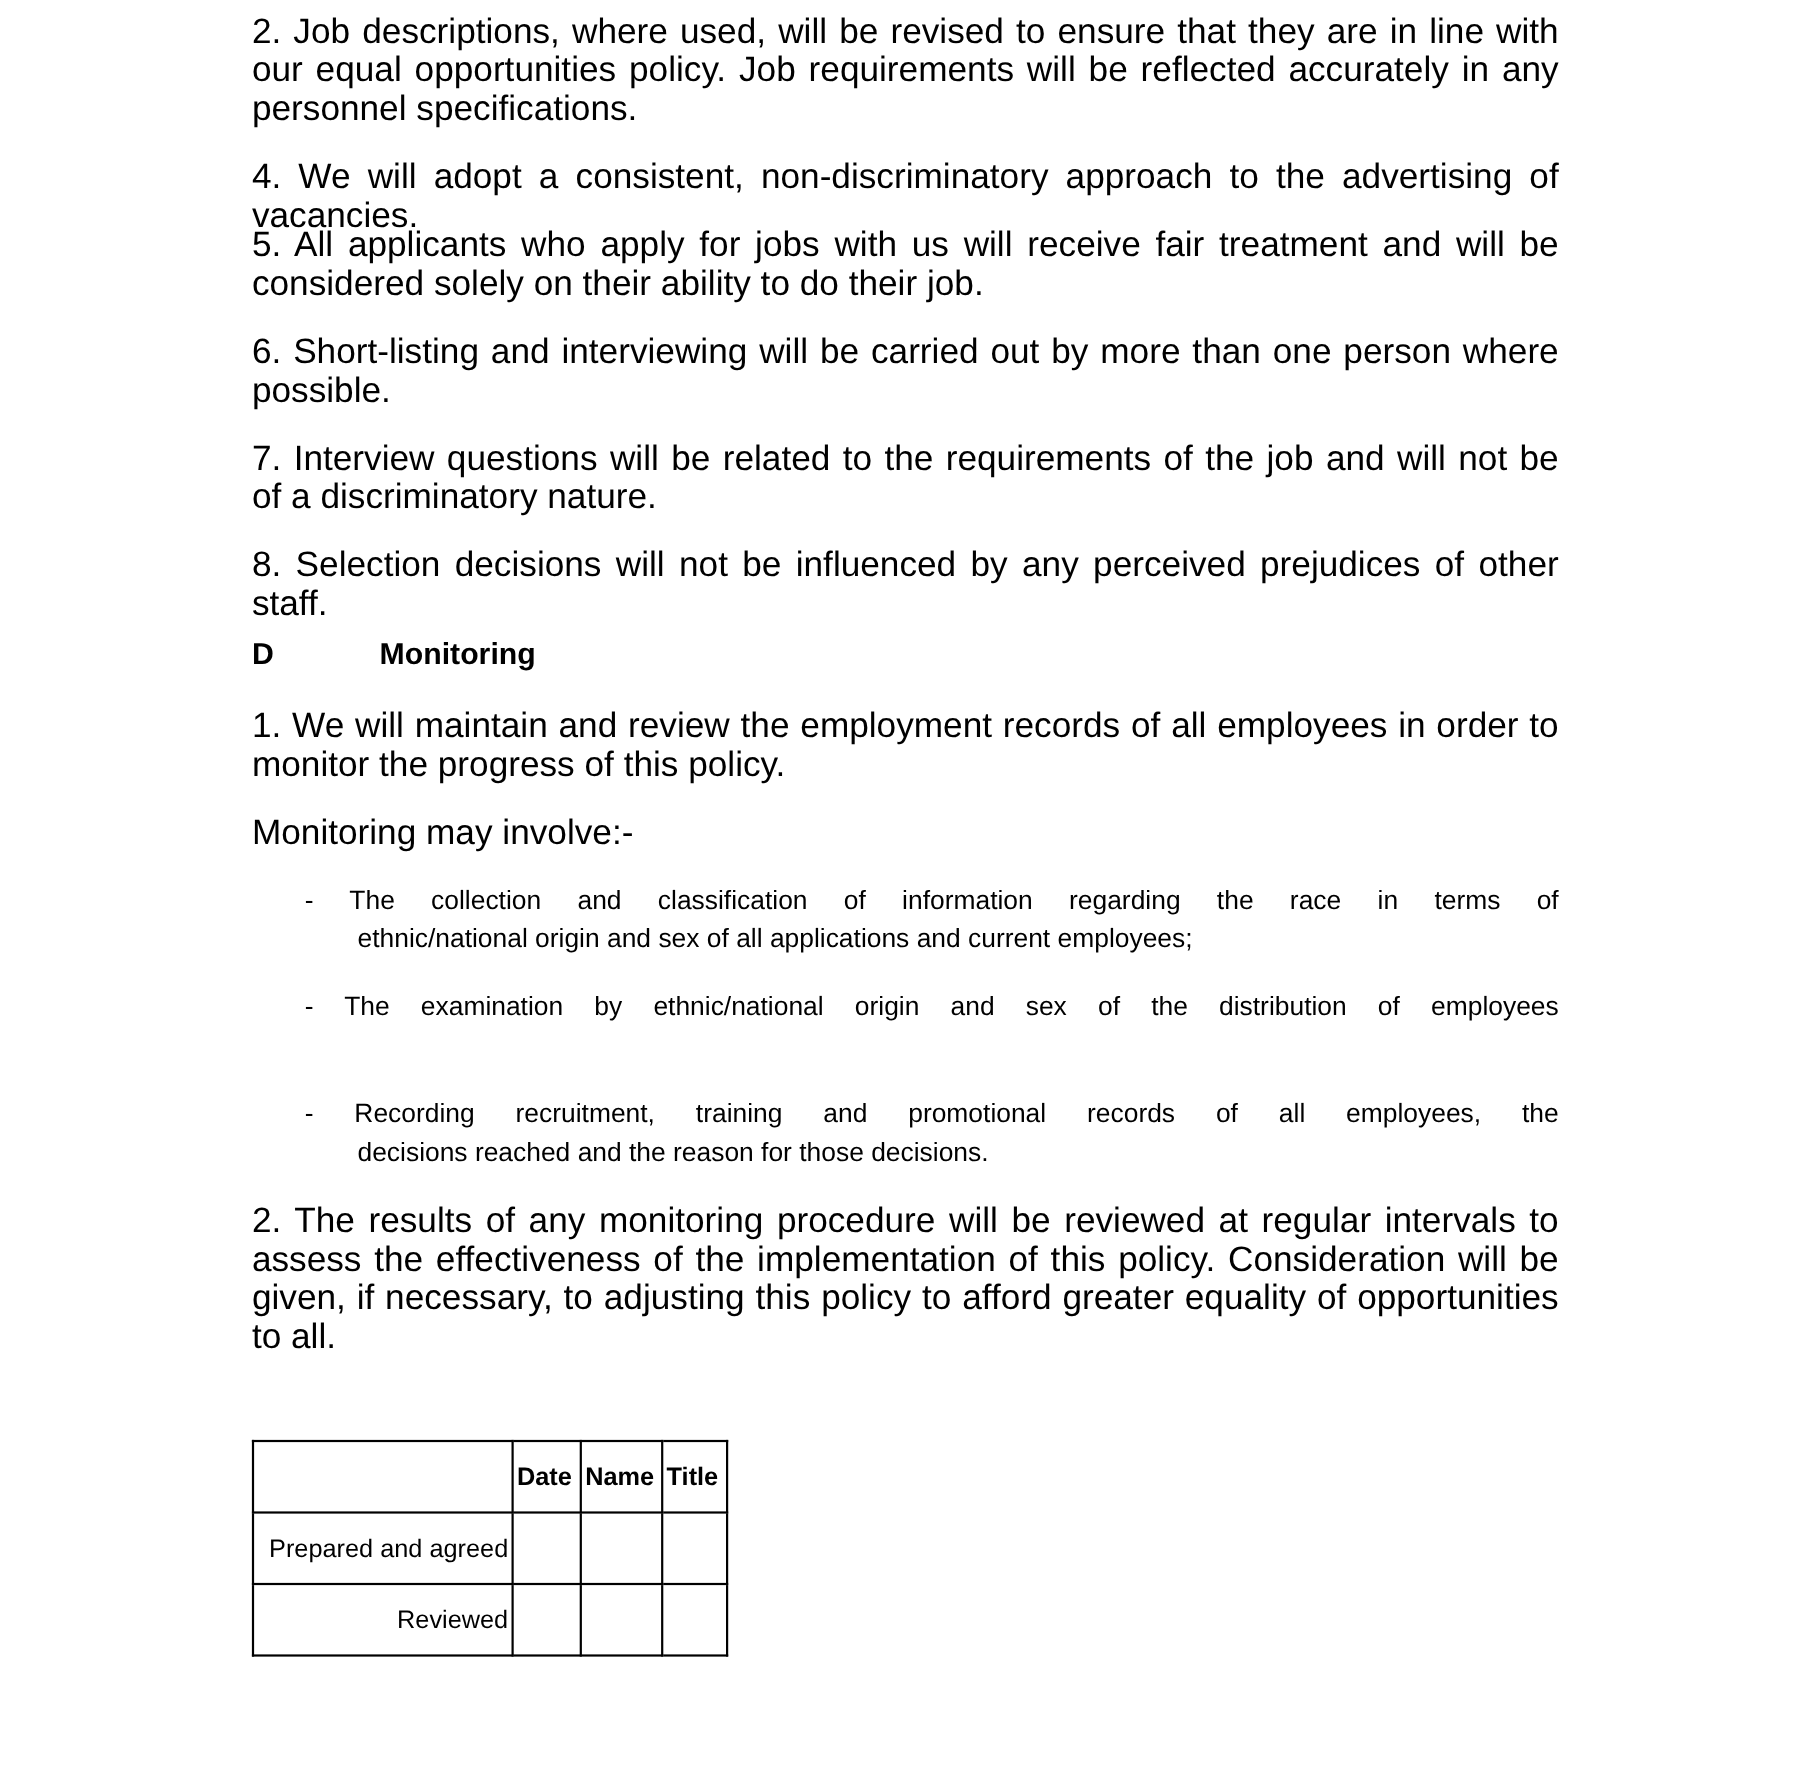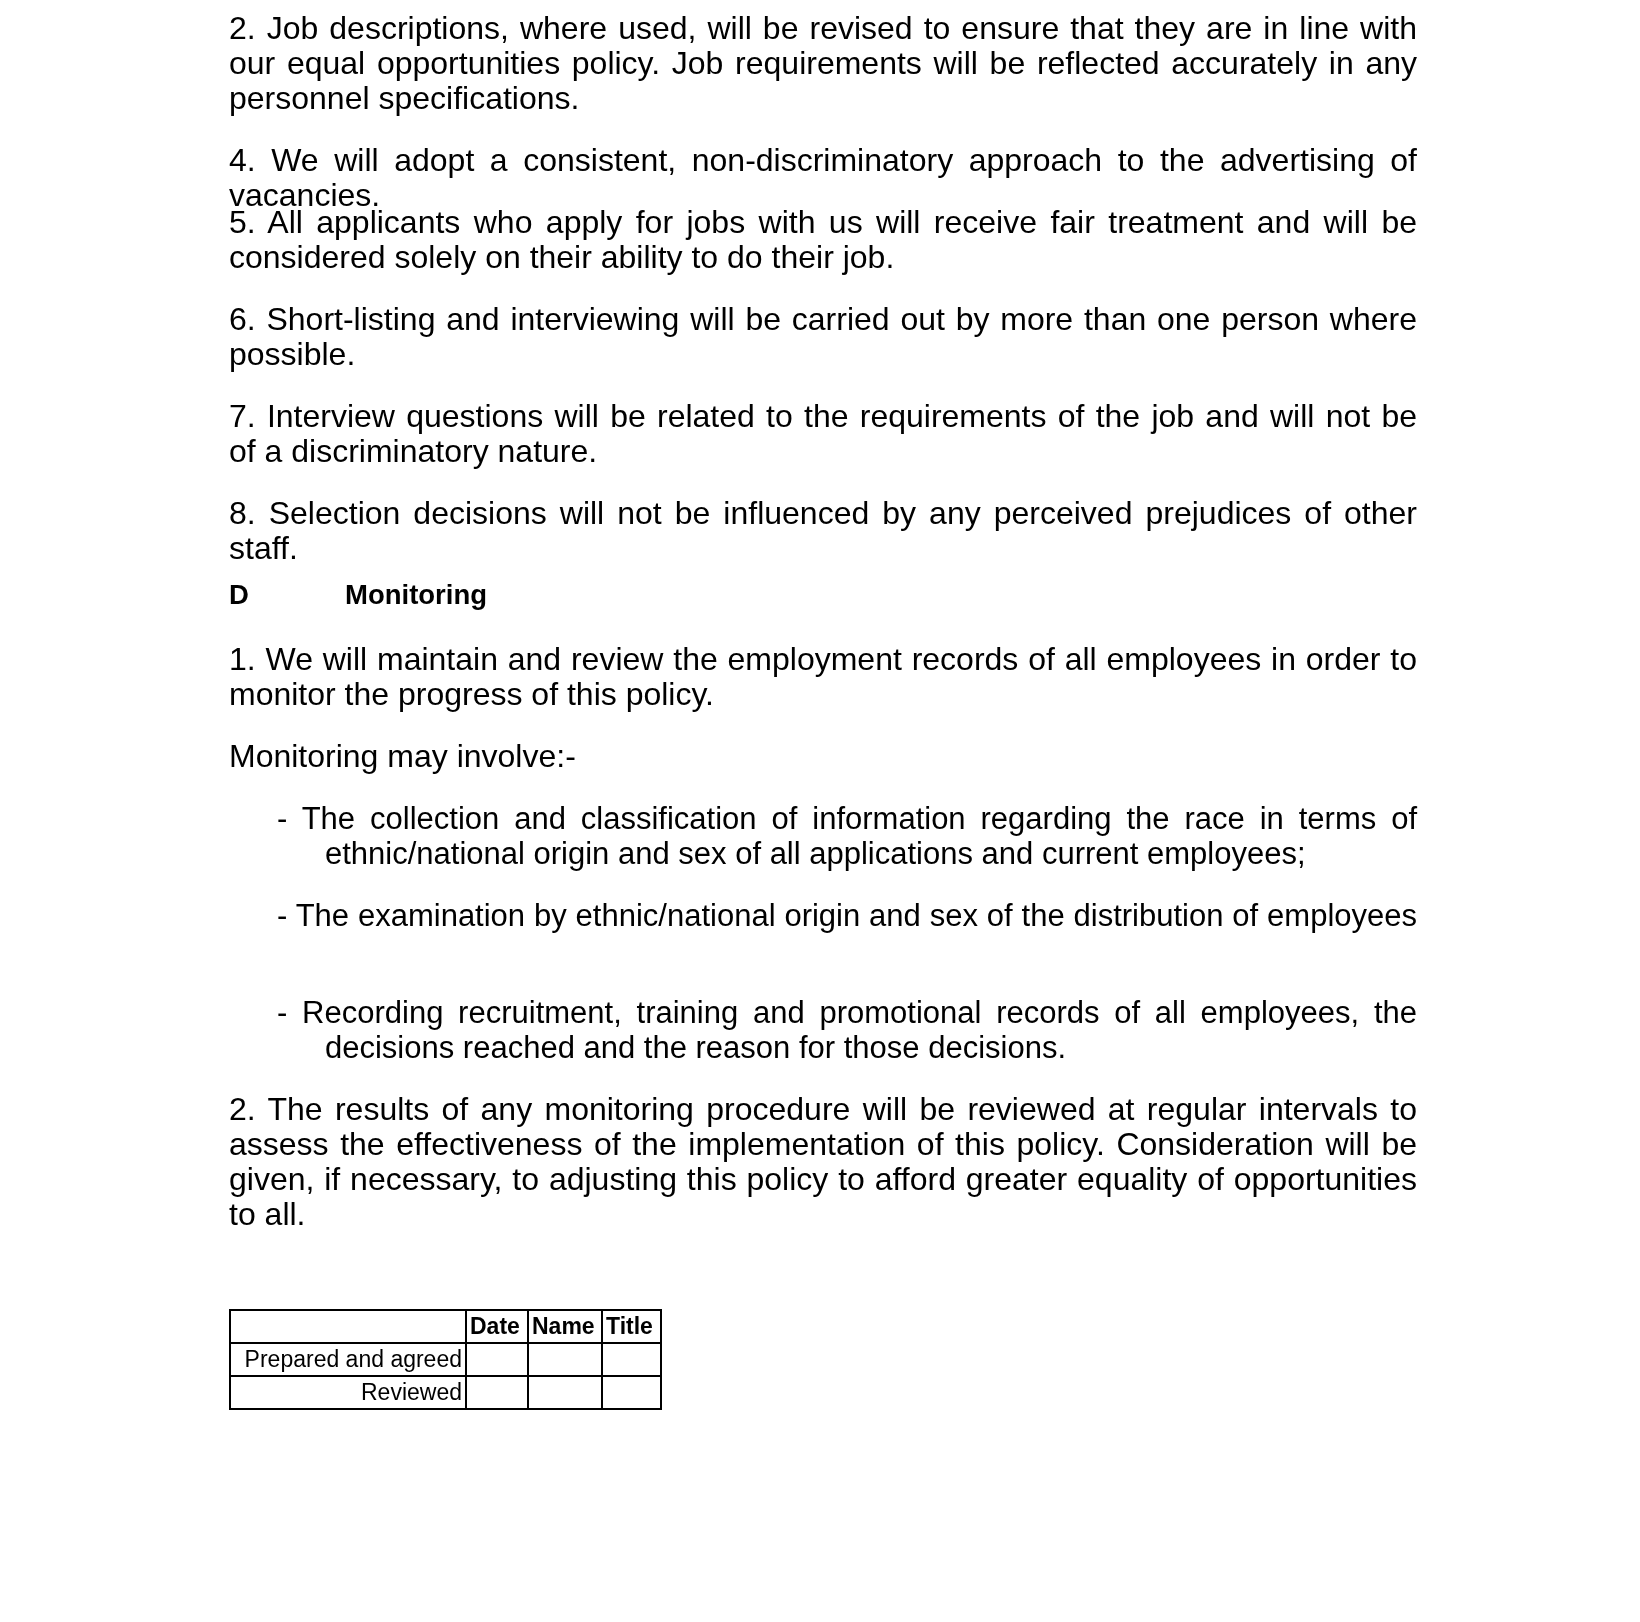--- a/index.html
+++ b/index.html
@@ -3,25 +3,25 @@
 <meta charset="utf-8">
 <style>
   html, body { margin: 0; padding: 0; background: #ffffff; }
   body { width: 1640px; height: 1622px; position: relative; overflow: hidden;
          font-family: "Liberation Sans", sans-serif; color: #000; }
   .page { position: absolute; left: 229px; top: 0; width: 1188px; }
   p.para { margin: 0; font-size: 32px; line-height: 35px; text-align: justify; position: absolute; left: 0; width: 1188px; }
   .heading { position: absolute; left: 0; font-size: 27.5px; font-weight: bold; line-height: 35px; }
   .heading .letter { position: absolute; left: 0; }
   .heading .title { position: absolute; left: 116px; white-space: nowrap; }
-  .bullet { position: absolute; left: 48px; width: 1140px; font-size: 31px; line-height: 35px; text-align: justify; text-indent: 0; }
+  .bullet { position: absolute; left: 48px; width: 1140px; font-size: 24px; line-height: 35px; text-align: justify; text-indent: 0; }
   .bullet .cont { display: block; padding-left: 48px; text-align: left; }
   .bullet .first { display: block; text-align: justify; text-align-last: justify; }
   table.sign { position: absolute; left: 0; top: 1309px; border-collapse: collapse; font-size: 23px; }
-  table.sign td { border: 2.5px solid #000; height: 31px; padding: 0 3px; line-height: 31px; white-space: nowrap; }
+  table.sign td { border: 2.5px solid #000; height: 31px; padding: 16px 3px; line-height: 31px; white-space: nowrap; }
   table.sign td.h { font-weight: bold; }
   .c0 { width: 228px; text-align: right; } .c1 { width: 54px; } .c2 { width: 66px; } .c3 { width: 51px; margin-top: 36px; }
 </style>
 </head>
 <body>
 
 <div class="page">
   <p class="para" style="top:11px">2. Job descriptions, where used, will be revised to ensure that they are in line with our equal opportunities policy. Job requirements will be reflected accurately in any personnel specifications.</p>
   <p class="para" style="top:143px">4. We will adopt a consistent, non-discriminatory approach to the advertising of vacancies.</p>
   <p class="para" style="top:205px">5. All applicants who apply for jobs with us will receive fair treatment and will be considered solely on their ability to do their job.</p>

